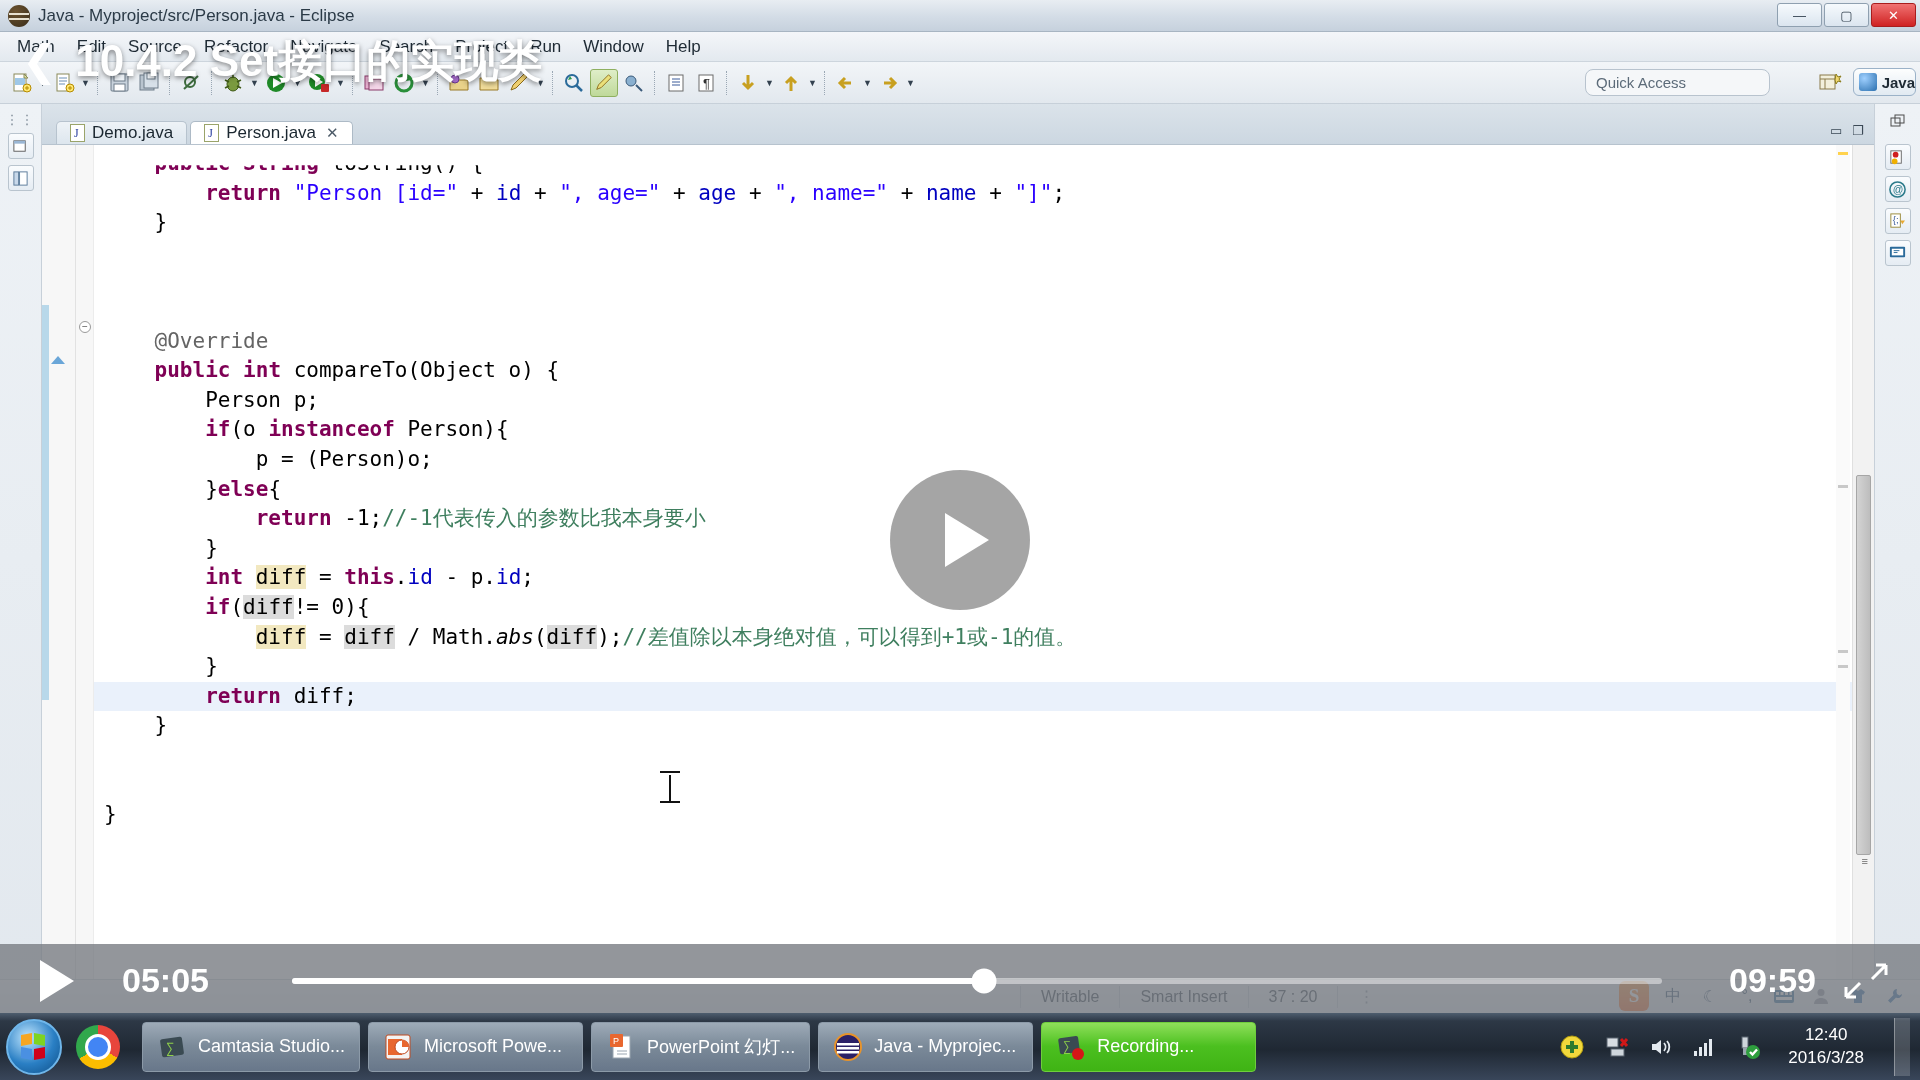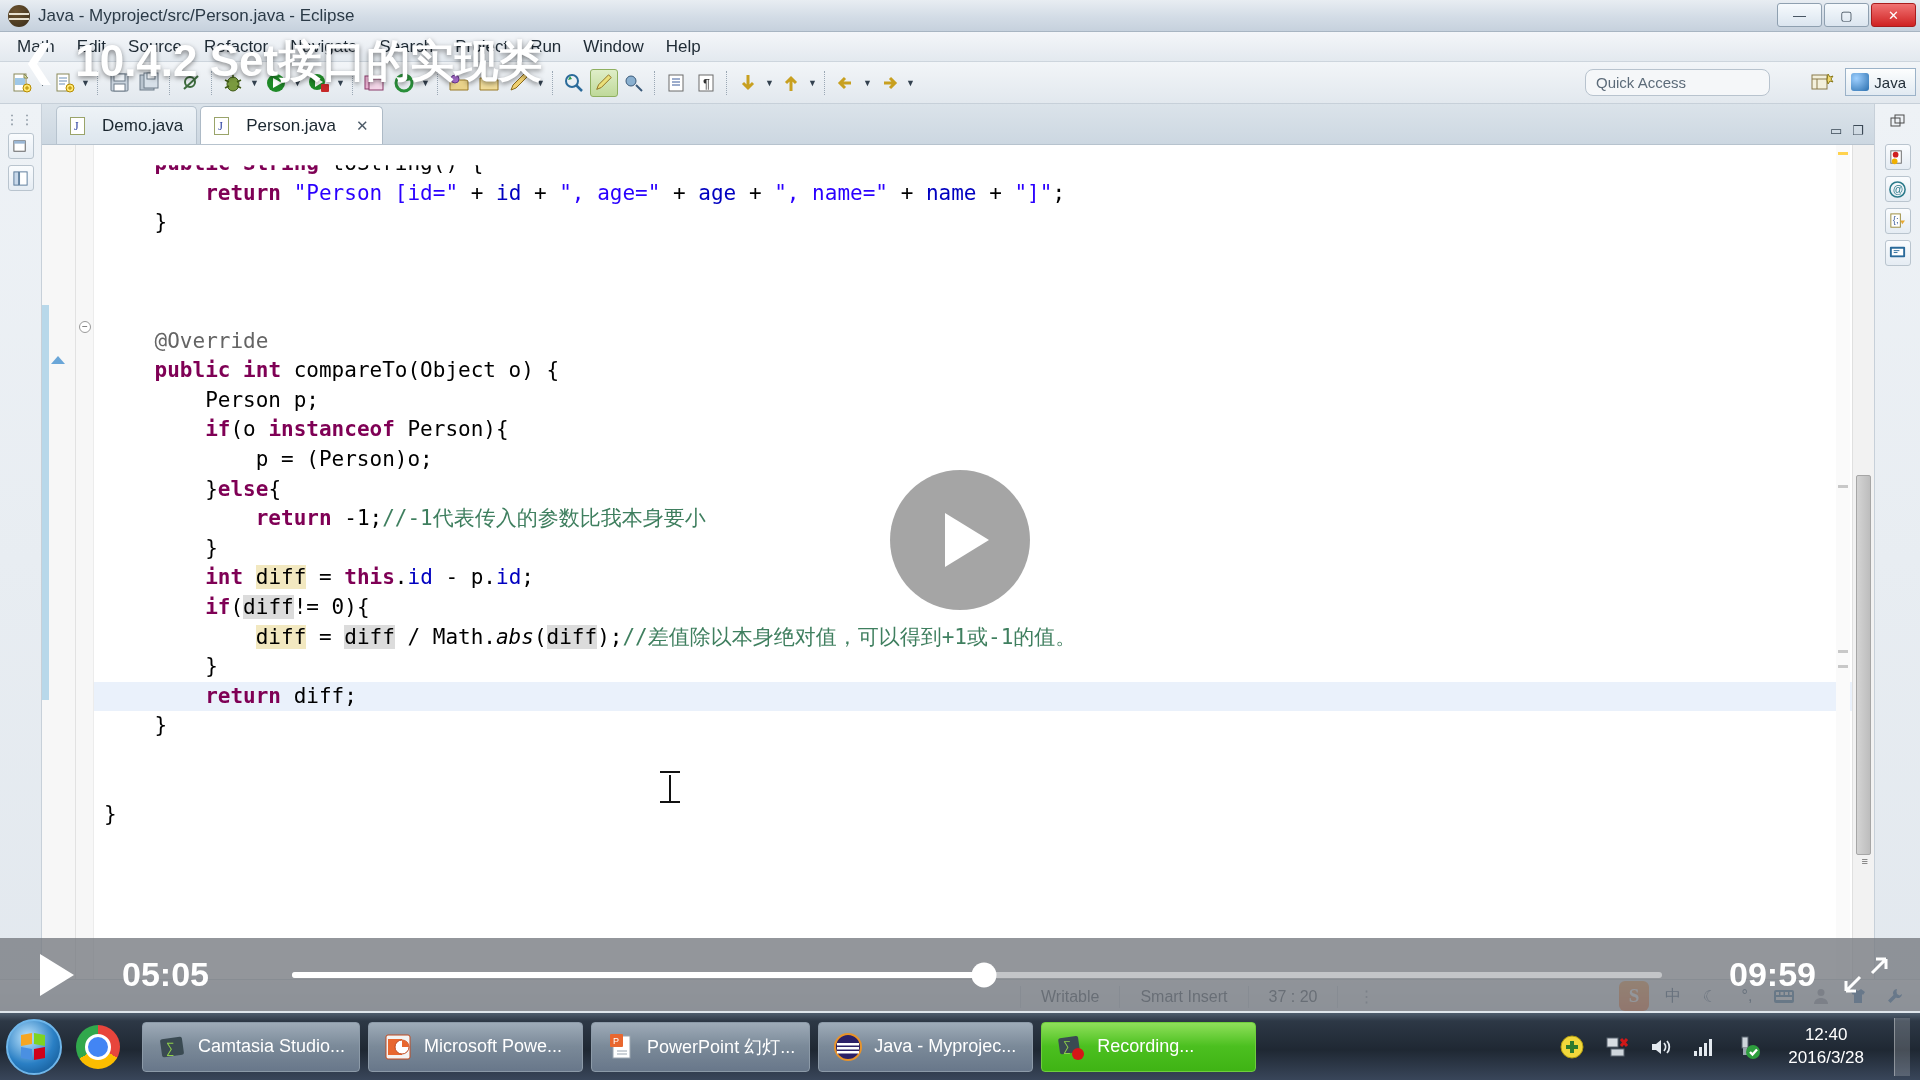--- a/index.html
+++ b/index.html
@@ -46,44 +46,44 @@
   .arrowdn { width:13px; height:26px; display:flex; align-items:center;
      justify-content:center; color:#33414f; font-size:9px; flex:none; }
   .tsep { width:2px; height:24px; margin:0 5px;
      border-left:1px dotted #9aa7b4; flex:none; }
   .quick { position:absolute; right:150px; top:7px; width:185px; height:27px;
      background:#f5f7f9; border:1px solid #b8c3ce; border-radius:8px;
      display:flex; align-items:center; padding-left:10px; color:#5c6b79; font-size:15px;}
   .persp { position:absolute; right:4px; top:6px; display:flex; align-items:center; gap:6px;}
   .persp-btn { width:34px; height:28px; display:flex; align-items:center;
      justify-content:center; }
-  .persp-java { height:28px; border:1px solid #9bb2c8; border-radius:0;
+  .persp-java { height:28px; border:1px solid #9bb2c8; border-radius:6px;
      background:linear-gradient(#fdfefe,#e1eaf2); display:flex; align-items:center;
-     gap:5px; padding:0 9px 0 5px; font-size:15px; color:#1e2a34; }
+     gap:5px; padding:0 0 0 5px; font-size:15px; color:#1e2a34;font-weight:bold; }
   .javaicon { width:18px; height:18px; border-radius:3px;
      background:radial-gradient(circle at 30% 30%,#9fd0ff,#2a6fae); position:relative;}
 
   
   .ebody { display:flex; height:calc(1013px - 32px - 30px - 42px); }
   .leftrail { width:42px; background:linear-gradient(#eef2f6,#e2e8ee);
      border-right:1px solid #c7d0d9; padding-top:8px; }
   .railicon { width:26px; height:26px; margin:6px auto; border:1px solid #b9c4ce;
      border-radius:3px; background:linear-gradient(#fafcfe,#e5ecf3);
      display:flex; align-items:center; justify-content:center; font-size:12px;
      color:#46custom; }
   .rail-dots { text-align:center; color:#7c8895; font-size:13px; letter-spacing:2px;}
 
   .center { flex:1; display:flex; flex-direction:column; min-width:0; }
   .rightrail { width:46px; background:linear-gradient(#eef2f6,#e2e8ee);
      border-left:1px solid #c7d0d9; padding-top:6px; }
 
   
   .tabrow { height:40px; display:flex; align-items:flex-end; position:relative;
      background:linear-gradient(#dbe3ea,#ccd7e1); padding-left:14px; }
-  .tab { height:38px; display:flex; align-items:center; gap:17px; padding:0 13px;
+  .tab { height:23px; display:flex; align-items:center; gap:7px; padding:0 13px;
      font-size:17px; color:#1b2730; border-radius:5px 5px 0 0;
      background:linear-gradient(#eef3f7,#dde6ee); border:1px solid #b7c3ce;
      border-bottom:none; margin-right:3px; }
   .tab.active { background:#fff; border-color:#adbac6; font-weight:normal; }
   .jicon { width:15px; height:18px; background:#fff; border:1px solid #9aa46a;
      position:relative; flex:none; }
   .jicon:after { content:"J"; position:absolute; left:3px; top:1px;
      font-size:12px; color:#2a3fa0; font-family:"Liberation Serif",serif;}
   .tab-x { font-size:15px; color:#4d5b68; margin-left:3px; }
   .tabrow-right { position:absolute; right:10px; bottom:6px; display:flex; gap:10px;
@@ -147,21 +147,21 @@
      text-shadow:0 2px 5px rgba(0,0,0,.45); }
 
   .playbig { position:absolute; left:50%; top:50%; transform:translate(-50%,-50%);
      width:140px; height:140px; border-radius:50%;
      background:rgba(130,130,130,.72); display:flex; align-items:center;
      justify-content:center; }
   .playbig:after { content:""; border-left:44px solid #fff;
      border-top:27px solid transparent; border-bottom:27px solid transparent;
      margin-left:14px; }
 
-  .controls { position:absolute; left:0; bottom:69px; width:1920px; height:73px;
+  .controls { position:absolute; left:0; bottom:63px; width:1920px; height:73px;
      background:rgba(120,124,130,.80); display:flex; align-items:center; }
   .c-play { width:0;height:0; border-left:34px solid #fff;
      border-top:21px solid transparent; border-bottom:21px solid transparent;
      margin-left:40px; }
   .c-time { color:#fff; font-size:34px; font-weight:bold; margin-left:48px;
      width:150px; }
   .c-bar { flex:1; height:6px; background:rgba(255,255,255,.45);
      margin:0 20px; position:relative; border-radius:3px; }
   .c-prog { position:absolute; left:0; top:0; bottom:0; width:50.5%;
      background:#fff; border-radius:3px; }

